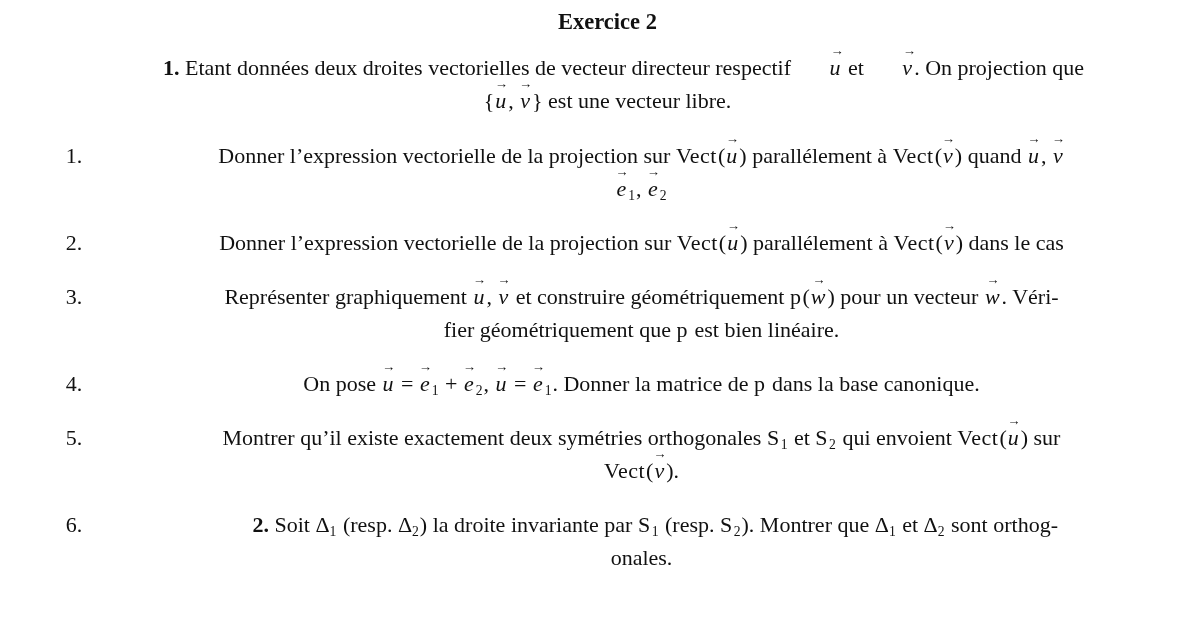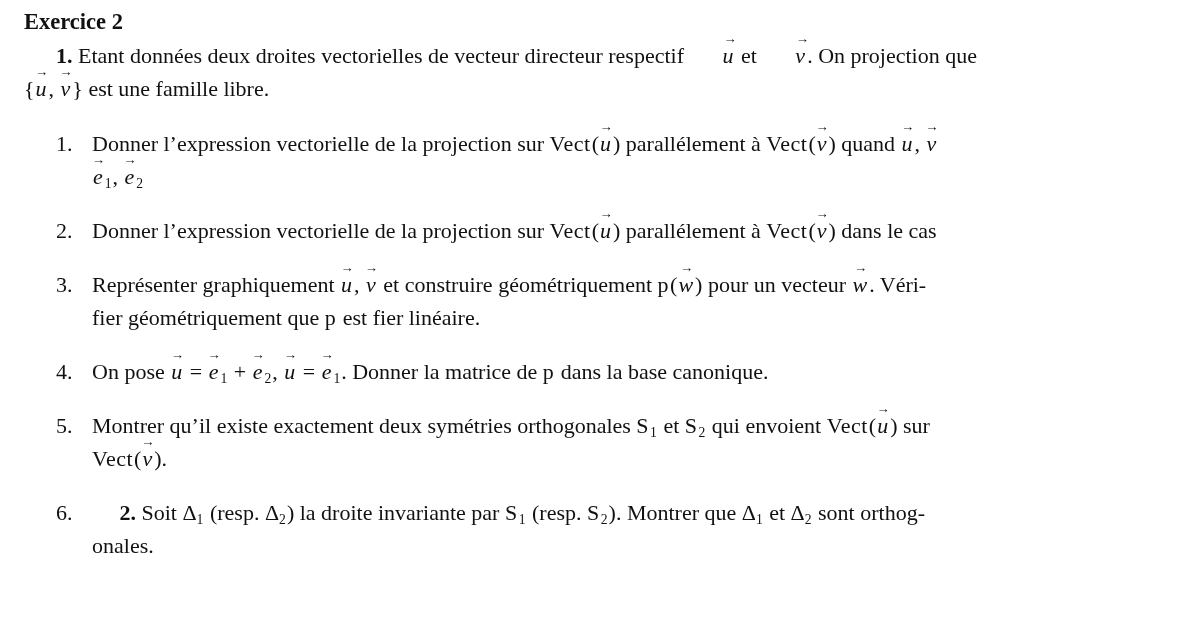--- a/index.html
+++ b/index.html
@@ -7,30 +7,30 @@
   body {
     width: 1201px;
     height: 619px;
     background: #ffffff;
     overflow: hidden;
     font-family: "Liberation Serif", "DejaVu Serif", serif;
     color: #111111;
     font-size: 22px;
     line-height: 33px;
   }
-  .page { padding: 5px 10px 0 24px; }
+  .page { padding: 5px 10px 0 24px; text-align: center; }
 
   h1.heading {
     font-size: 22.5px;
     font-weight: bold;
     margin: 0;
     line-height: 34px;
   }
 
-  .intro { margin: 0; }
+  .intro { margin: 12px; }
   .intro .line { display: block; white-space: nowrap; }
   .intro .line.first { text-indent: 32px; }
 
   ol.qlist { list-style: none; margin: 22px 0 0 0; padding: 0; }
   ol.qlist li { display: flex; margin-top: 21px; }
   ol.qlist li:first-child { margin-top: 0; }
   .num { flex: none; width: 36px; margin-left: 32px; }
   .content { flex: 1; min-width: 0; }
   .content .line { display: block; white-space: nowrap; }
 
@@ -63,41 +63,41 @@
     margin-right: 1px;
   }
 </style>
 </head>
 <body>
 
 <div class="page">
   <h1 class="heading">Exercice 2</h1>
   <p class="intro">
     <span class="line first"><span class="bold">1.</span><span class="plain">&nbsp;Etant données deux droites vectorielles de vecteur directeur respectif </span><span class="vec"><span class="a">→</span><span>u</span></span><span class="plain"> et </span><span class="vec"><span class="a">→</span><span>v</span></span><span class="plain">. On projection que</span></span>
-    <span class="line"><span class="plain">{</span><span class="vec"><span class="a">→</span><span>u</span></span><span class="plain">, </span><span class="vec"><span class="a">→</span><span>v</span></span><span class="plain">} est une famille libre.</span></span>
+    <span class="line"><span class="plain">{</span><span class="vec"><span class="a">→</span><span>u</span></span><span class="plain">, </span><span class="vec"><span class="a">→</span><span>v</span></span><span class="plain">} est une vecteur libre.</span></span>
   </p>
   <ol class="qlist" id="qlist">
       <li>
         <span class="num">1.</span>
         <div class="content">
           <span class="line"><span class="plain">Donner l’expression vectorielle de la projection sur </span><span class="math">Vect</span><span class="plain">(</span><span class="vec"><span class="a">→</span><span>u</span></span><span class="plain">) parallélement à </span><span class="math">Vect</span><span class="plain">(</span><span class="vec"><span class="a">→</span><span>v</span></span><span class="plain">) quand </span><span class="vec"><span class="a">→</span><span>u</span></span><span class="plain">, </span><span class="vec"><span class="a">→</span><span>v</span></span></span>
           <span class="line"><span class="vec"><span class="a">→</span><span>e</span></span><sub class="ss">1</sub><span class="plain">, </span><span class="vec"><span class="a">→</span><span>e</span></span><sub class="ss">2</sub></span>
         </div>
       </li>
       <li>
         <span class="num">2.</span>
         <div class="content">
           <span class="line"><span class="plain">Donner l’expression vectorielle de la projection sur </span><span class="math">Vect</span><span class="plain">(</span><span class="vec"><span class="a">→</span><span>u</span></span><span class="plain">) parallélement à </span><span class="math">Vect</span><span class="plain">(</span><span class="vec"><span class="a">→</span><span>v</span></span><span class="plain">) dans le cas</span></span>
         </div>
       </li>
       <li>
         <span class="num">3.</span>
         <div class="content">
           <span class="line"><span class="plain">Représenter graphiquement </span><span class="vec"><span class="a">→</span><span>u</span></span><span class="plain">, </span><span class="vec"><span class="a">→</span><span>v</span></span><span class="plain"> et construire géométriquement </span><span class="math">p</span><span class="plain">(</span><span class="vec"><span class="a">→</span><span>w</span></span><span class="plain">) pour un vecteur </span><span class="vec"><span class="a">→</span><span>w</span></span><span class="plain">. Véri-</span></span>
-          <span class="line"><span class="plain">fier géométriquement que </span><span class="math">p</span><span class="plain"> est fier linéaire.</span></span>
+          <span class="line"><span class="plain">fier géométriquement que </span><span class="math">p</span><span class="plain"> est bien linéaire.</span></span>
         </div>
       </li>
       <li>
         <span class="num">4.</span>
         <div class="content">
           <span class="line"><span class="plain">On pose </span><span class="vec"><span class="a">→</span><span>u</span></span><span class="plain"> = </span><span class="vec"><span class="a">→</span><span>e</span></span><sub class="ss">1</sub><span class="plain"> + </span><span class="vec"><span class="a">→</span><span>e</span></span><sub class="ss">2</sub><span class="plain">, </span><span class="vec"><span class="a">→</span><span>u</span></span><span class="plain"> = </span><span class="vec"><span class="a">→</span><span>e</span></span><sub class="ss">1</sub><span class="plain">. Donner la matrice de </span><span class="math">p</span><span class="plain"> dans la base canonique.</span></span>
         </div>
       </li>
       <li>
         <span class="num">5.</span>

